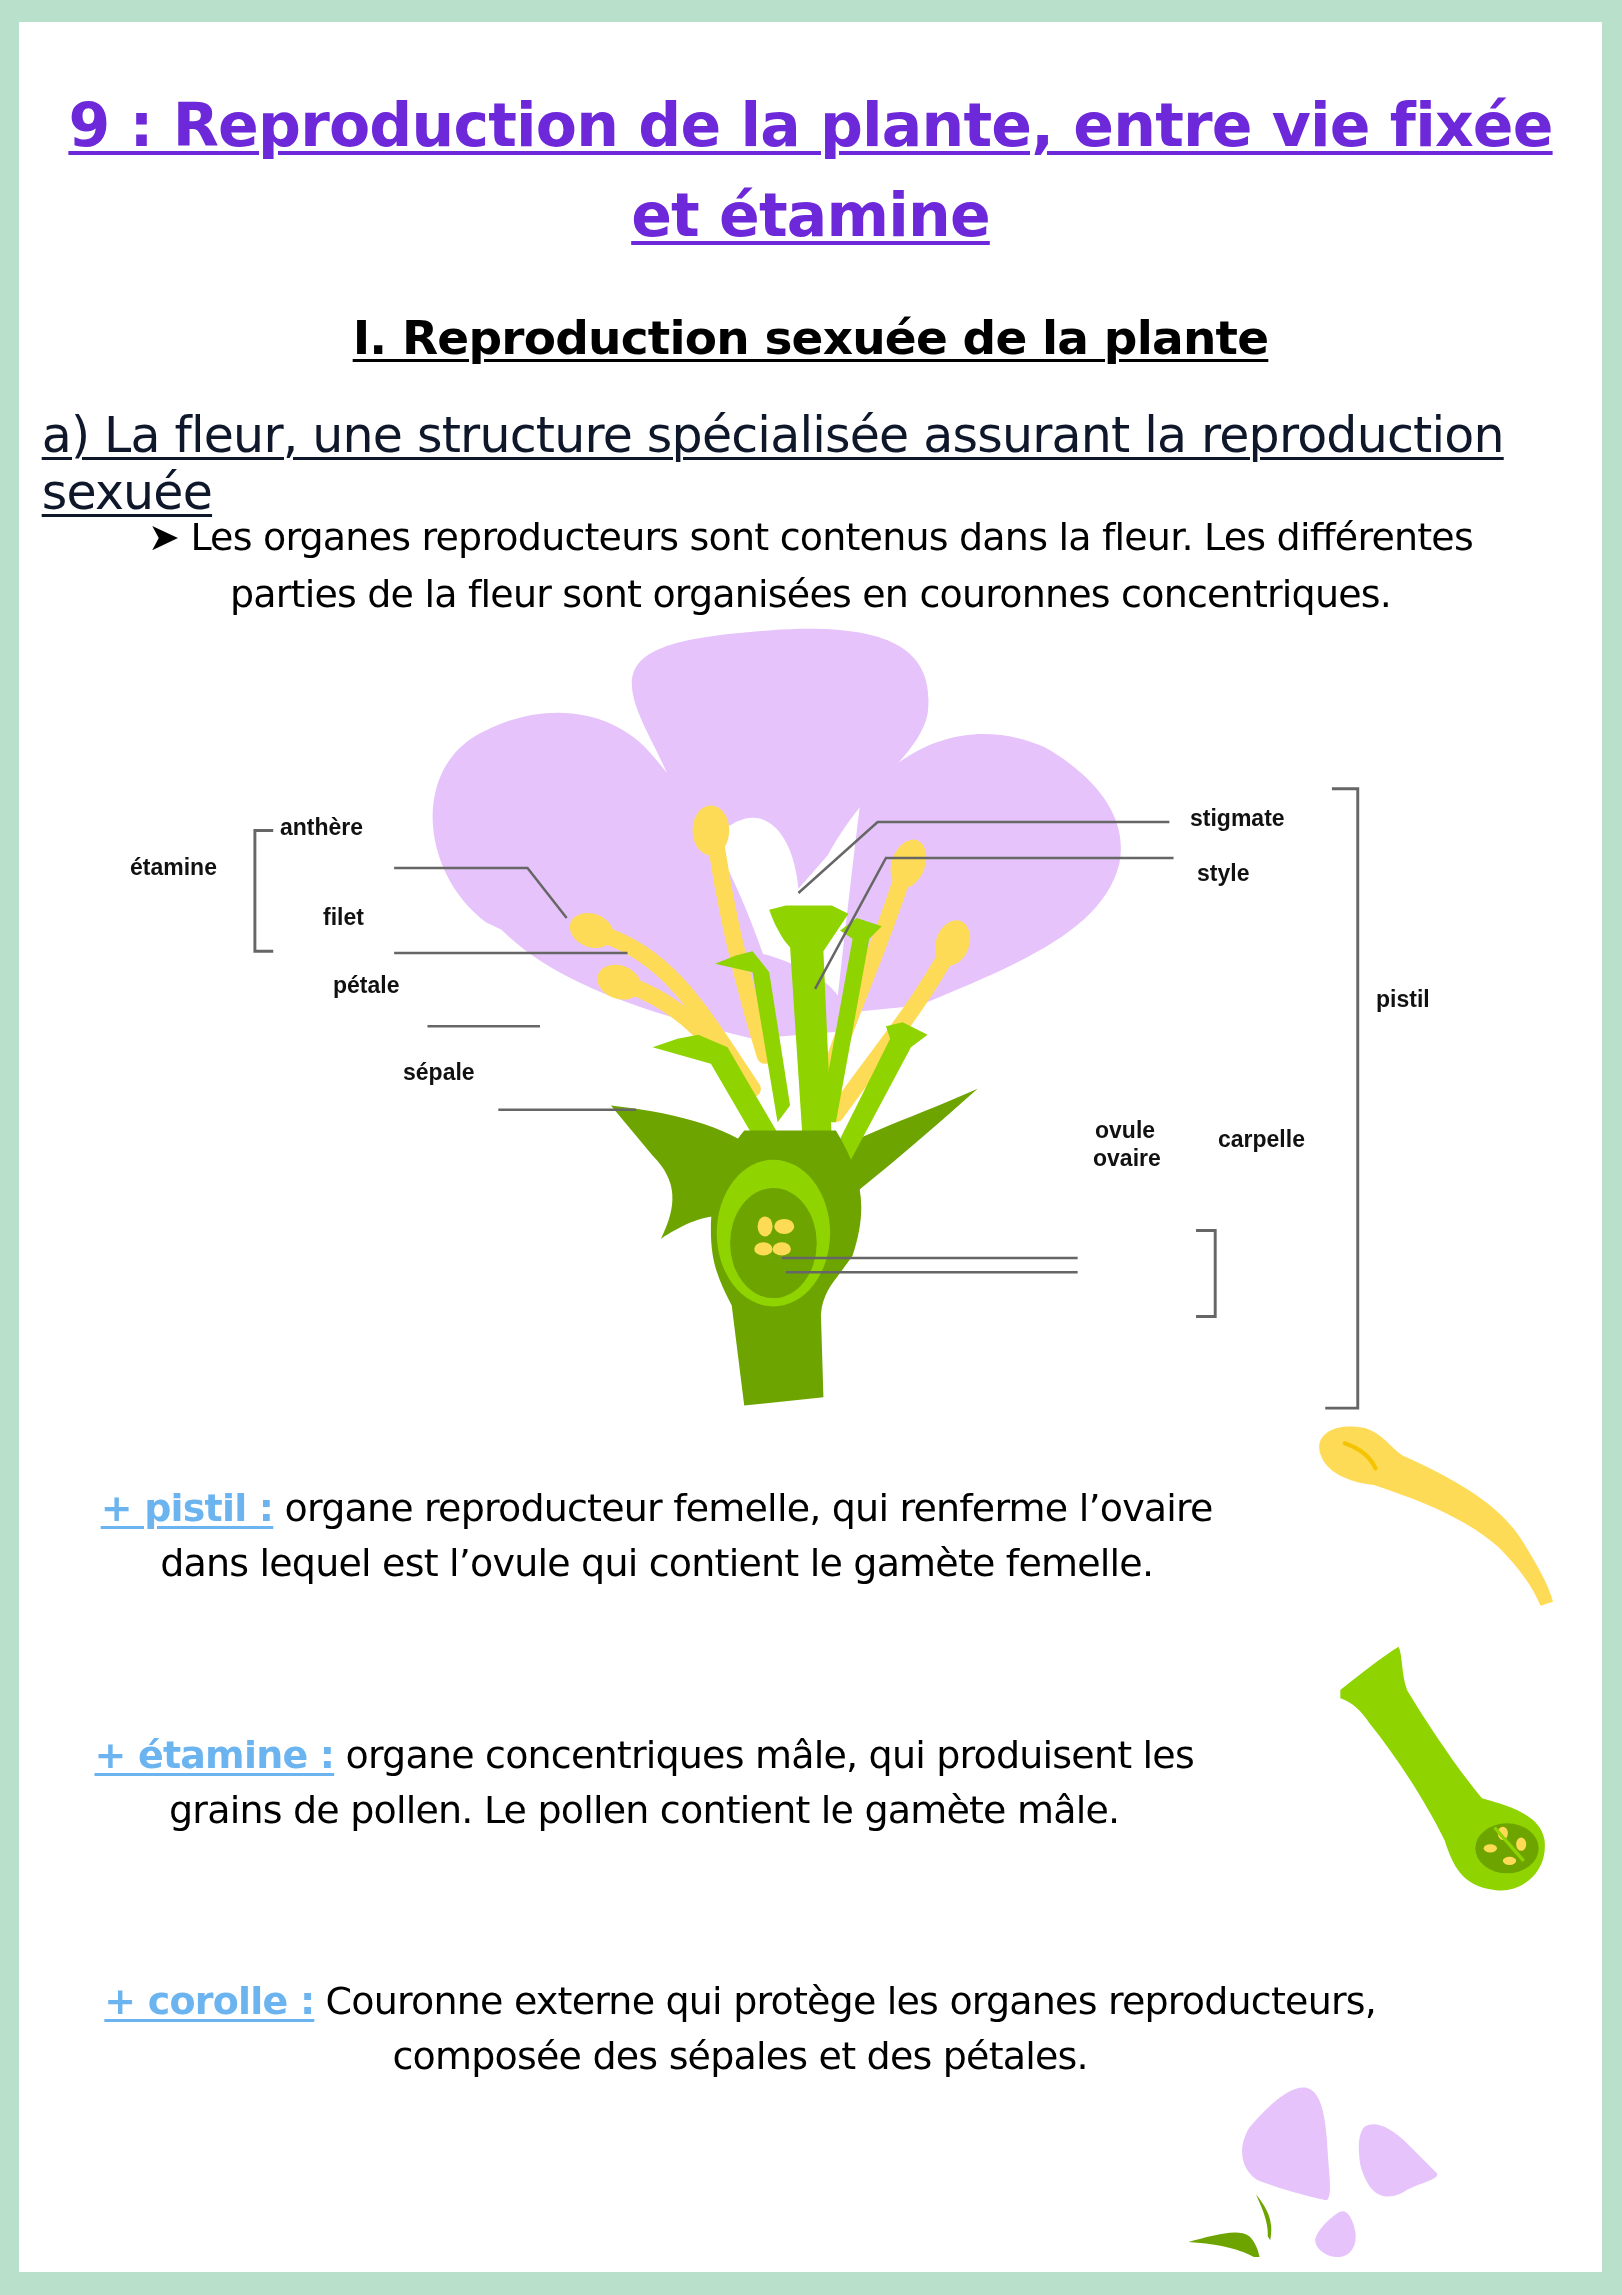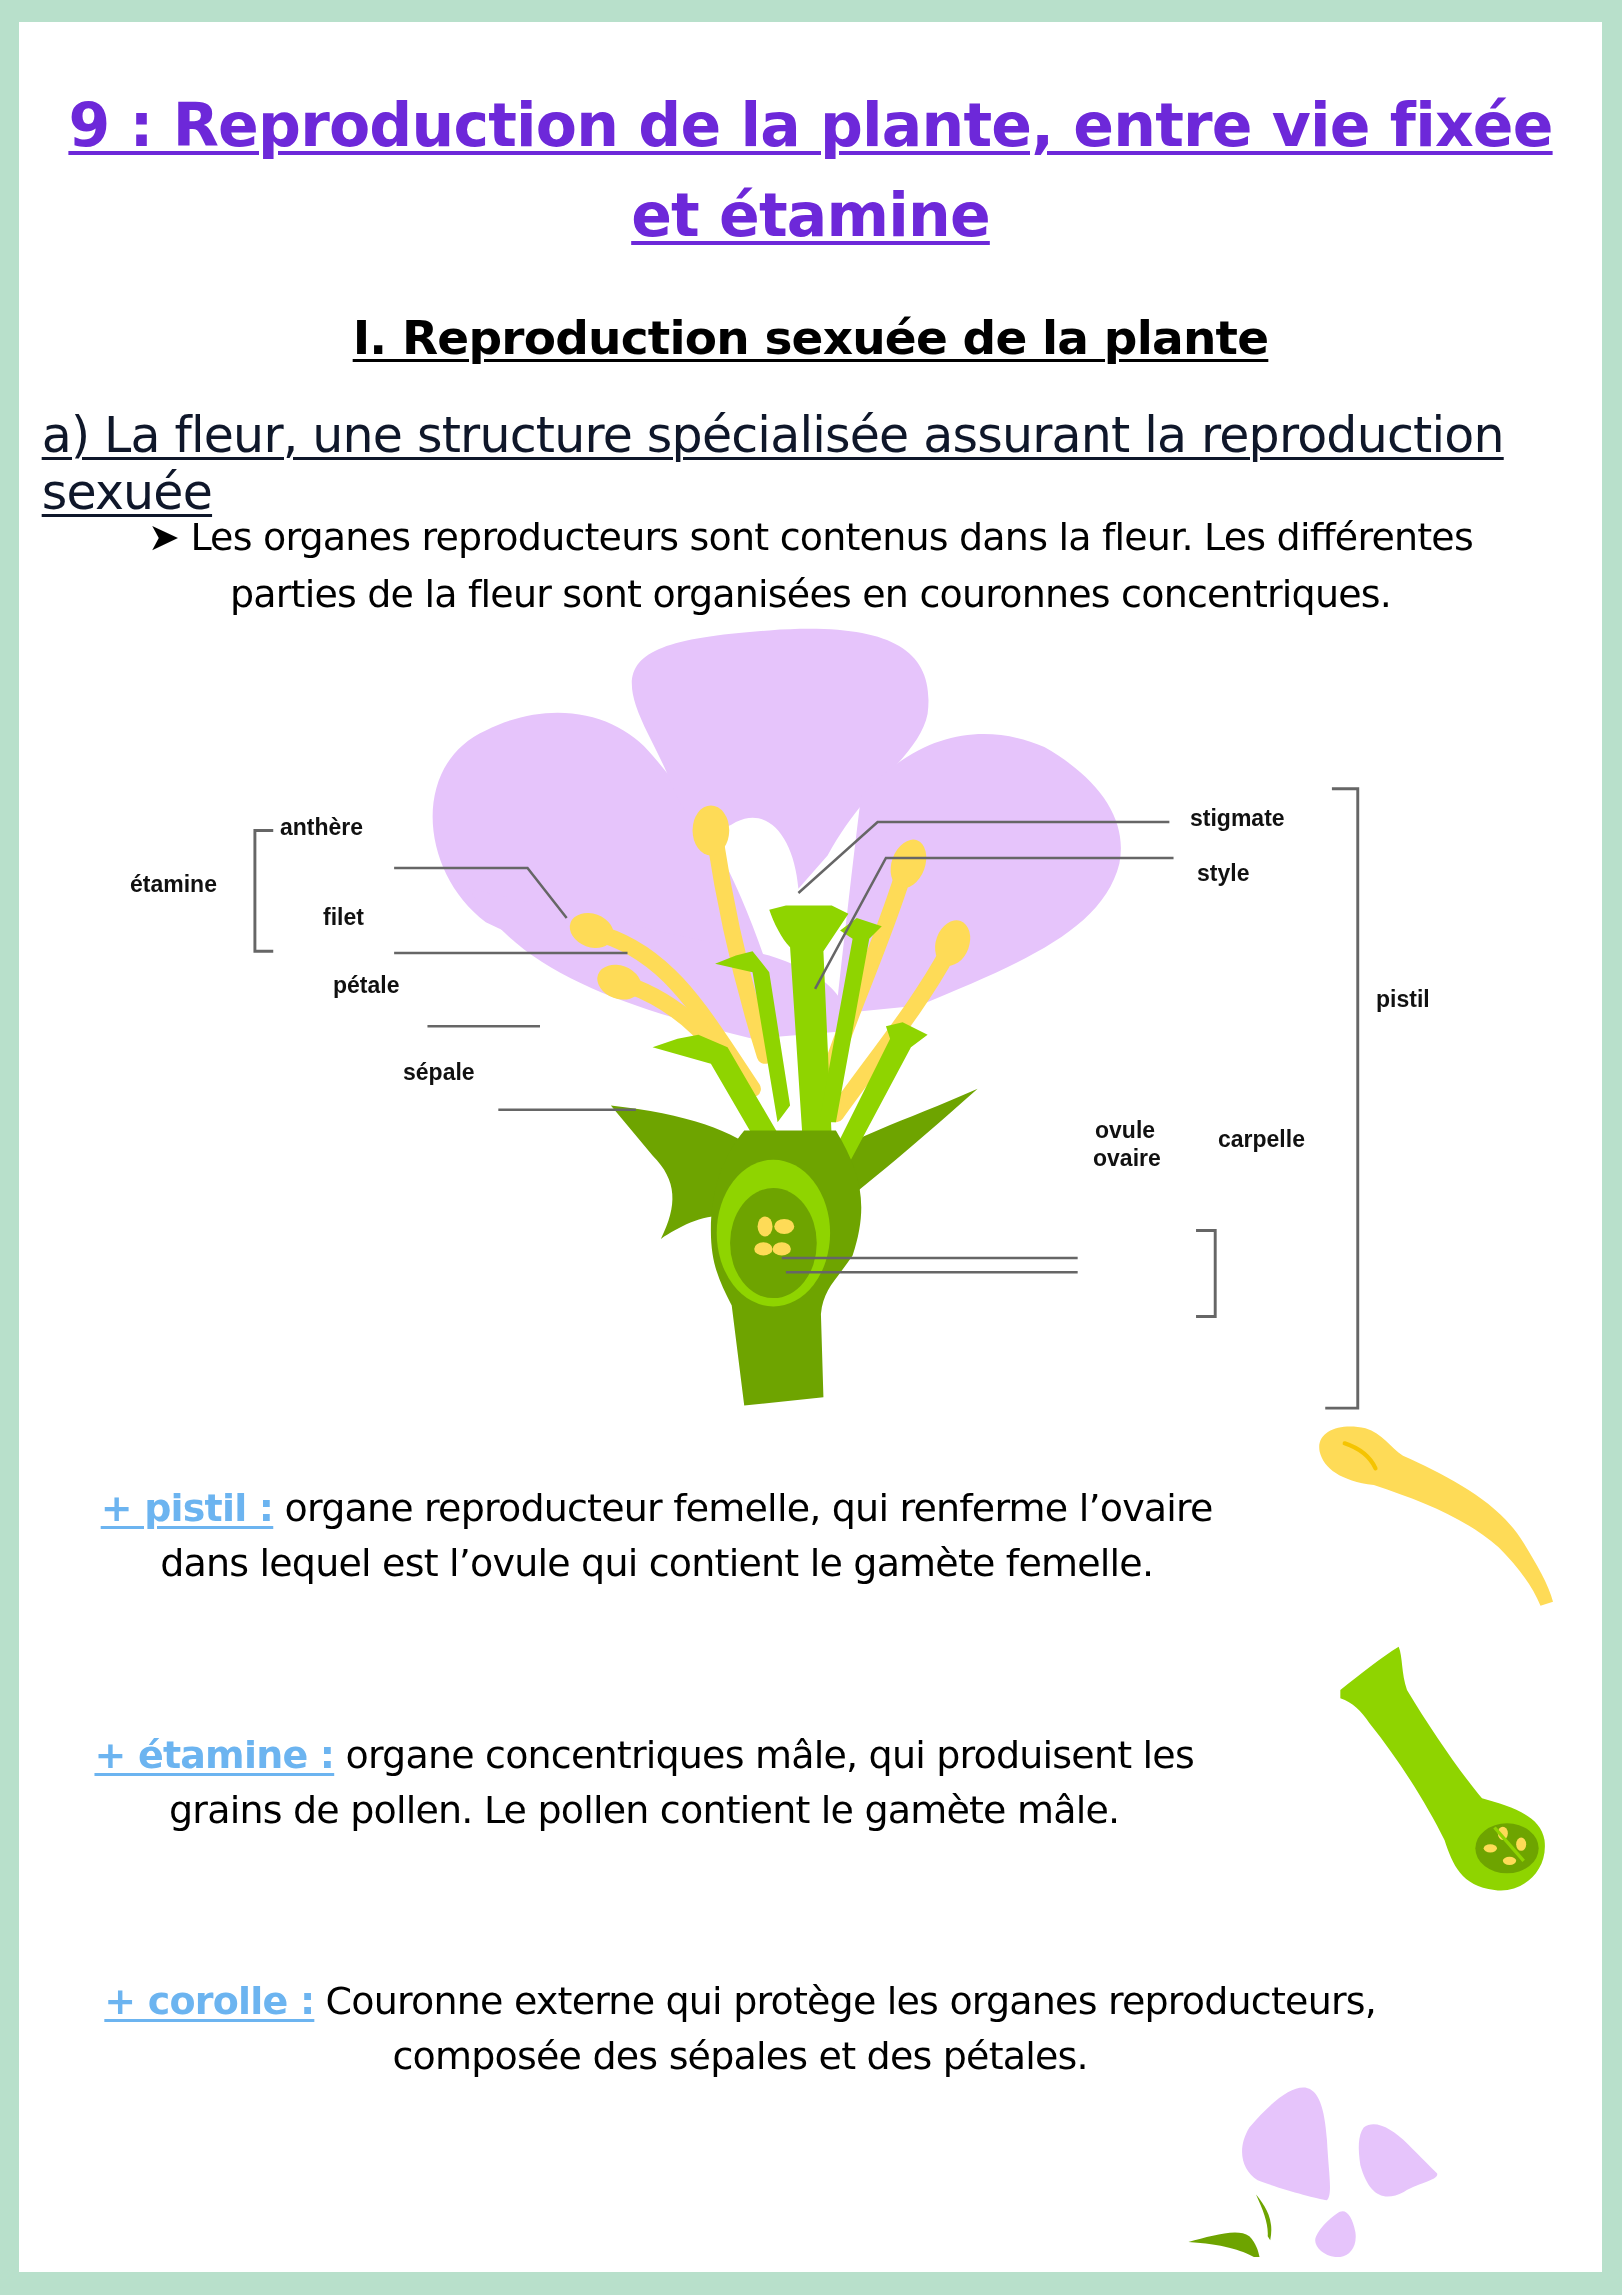--- a/index.html
+++ b/index.html
@@ -137,21 +137,21 @@
         <path d="M1270 780 L 920 780"></path>
       </g>
 
       <g stroke="#666666" stroke-width="3.5" fill="none">
         <path d="M305 250 L 283 250 L 283 395 L 305 395"></path>
         <path d="M1412 730 L 1435 730 L 1435 833 L 1412 833"></path>
         <path d="M1575 200 L 1606 200 L 1606 943 L 1567 943"></path>
       </g>
     </svg>
 
-    <span class="lbl" style="left:111px;top:249px">étamine</span>
+    <span class="lbl" style="left:111px;top:232px">étamine</span>
     <span class="lbl" style="left:261px;top:192px">anthère</span>
     <span class="lbl" style="left:304px;top:282px">filet</span>
     <span class="lbl" style="left:314px;top:350px">pétale</span>
     <span class="lbl" style="left:384px;top:437px">sépale</span>
     <span class="lbl" style="left:1171px;top:183px">stigmate</span>
     <span class="lbl" style="left:1178px;top:238px">style</span>
     <span class="lbl" style="left:1357px;top:364px">pistil</span>
     <span class="lbl" style="left:1076px;top:495px">ovule</span>
     <span class="lbl" style="left:1074px;top:523px">ovaire</span>
     <span class="lbl" style="left:1199px;top:504px">carpelle</span>

